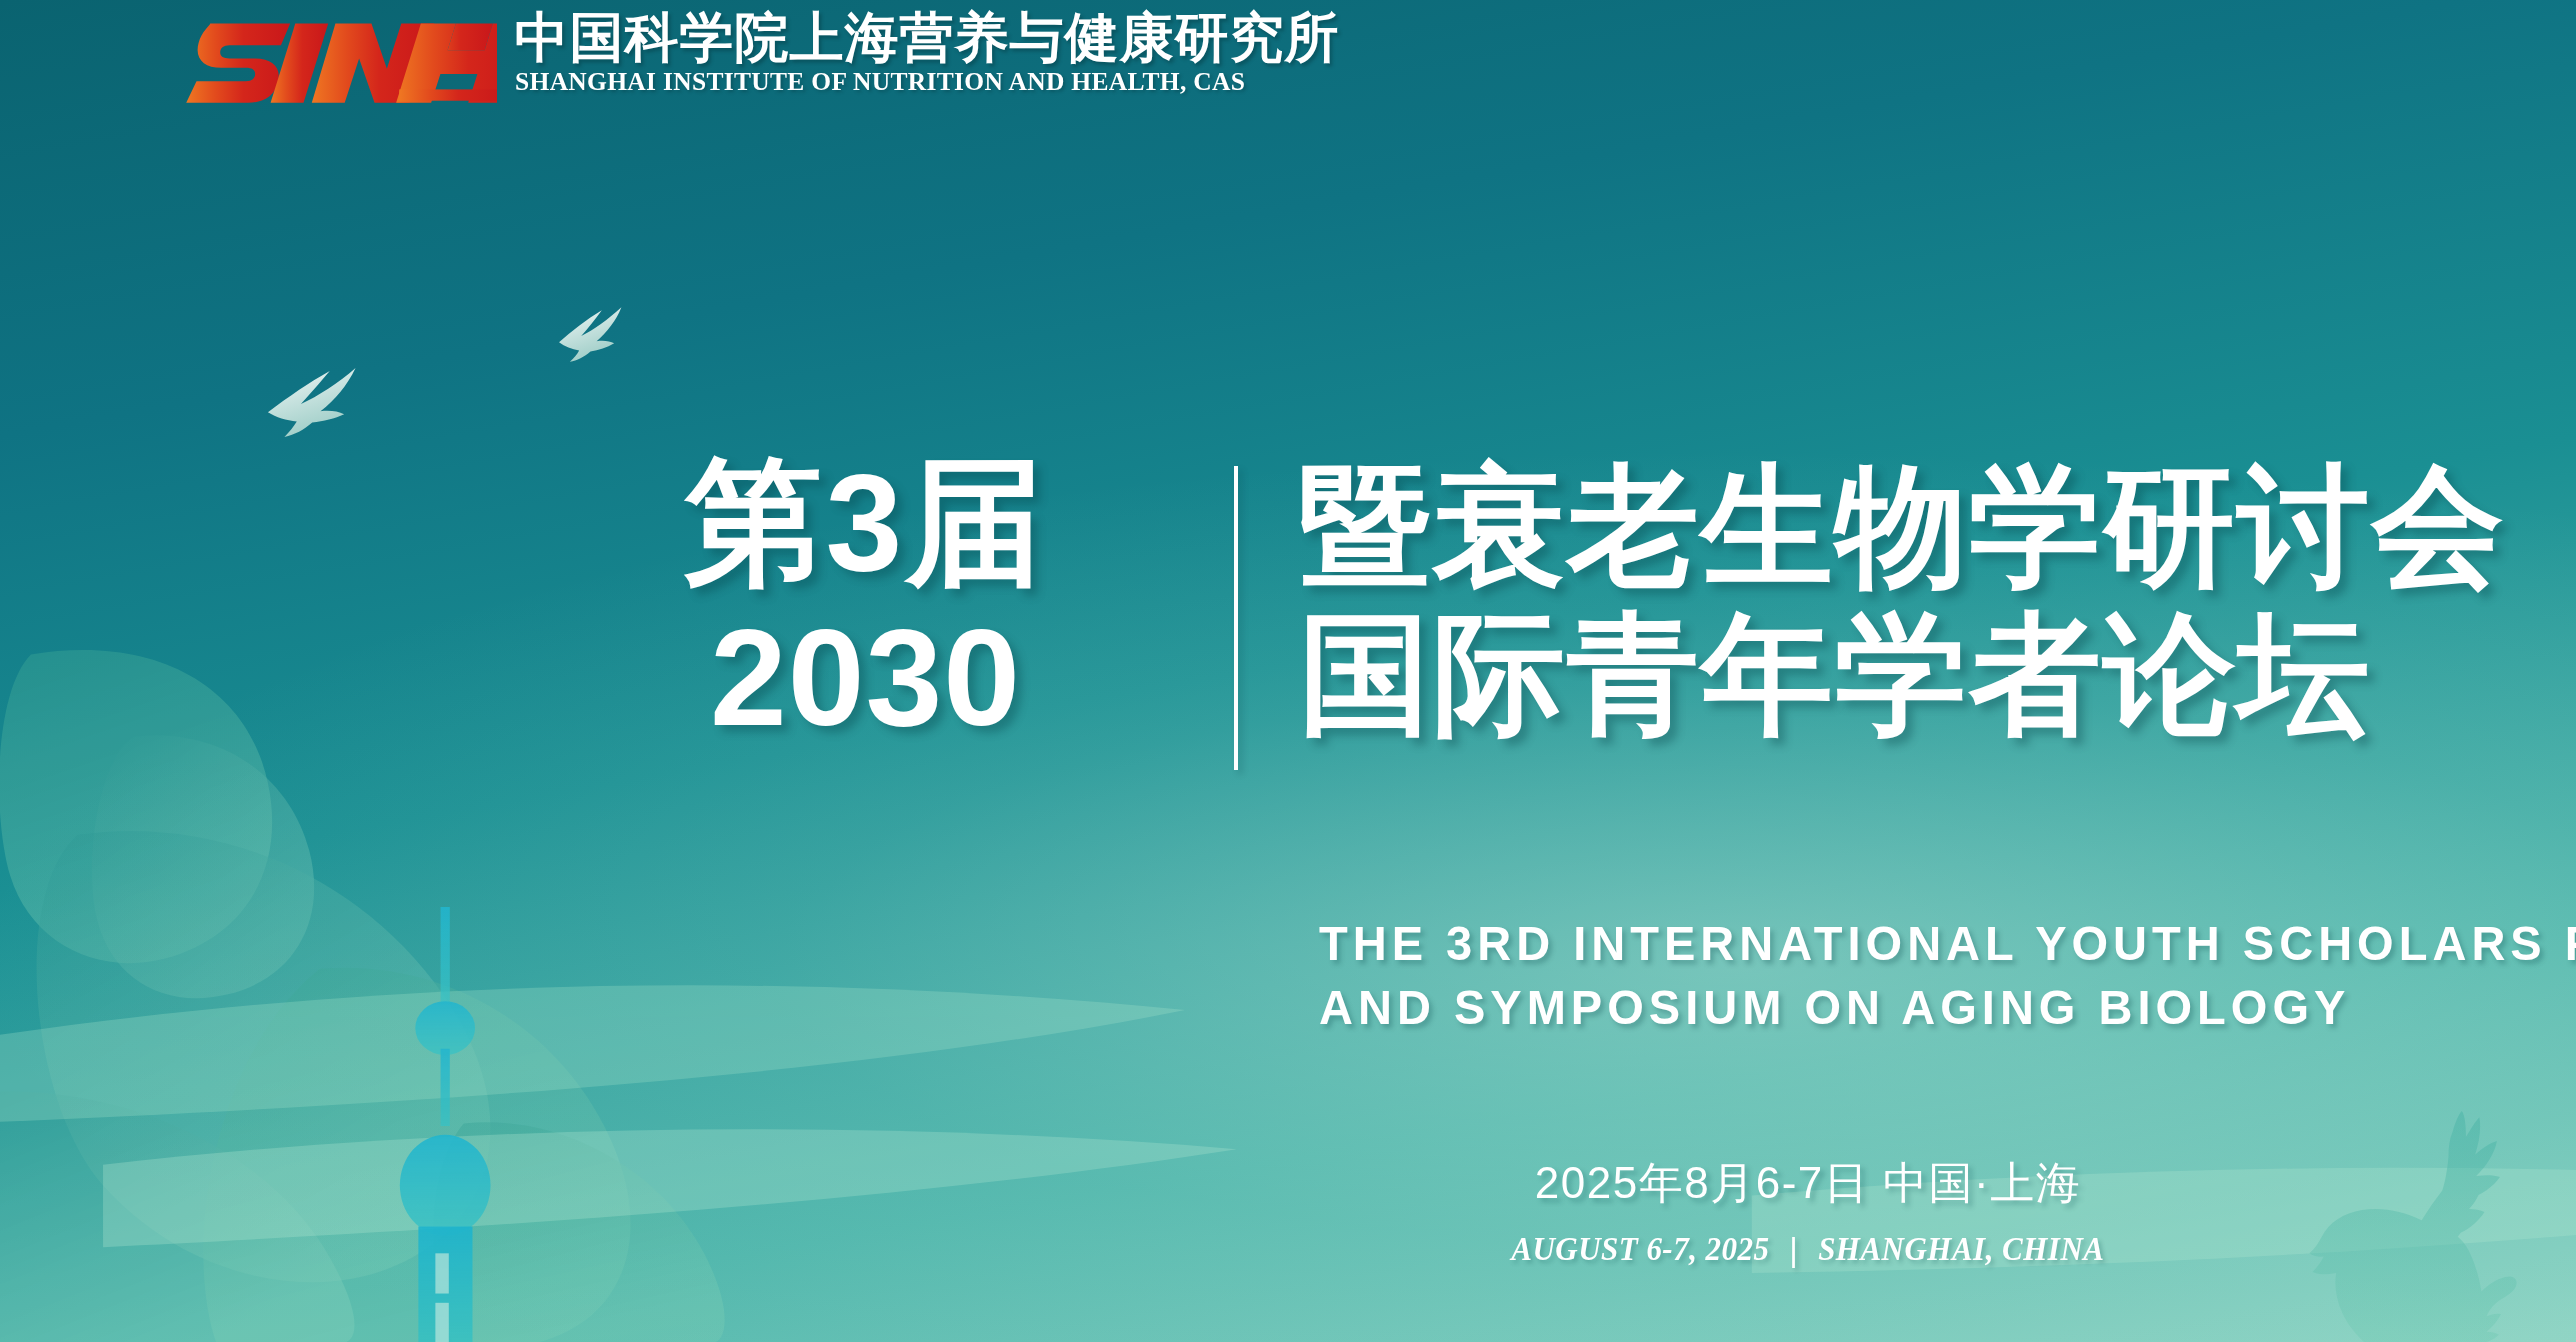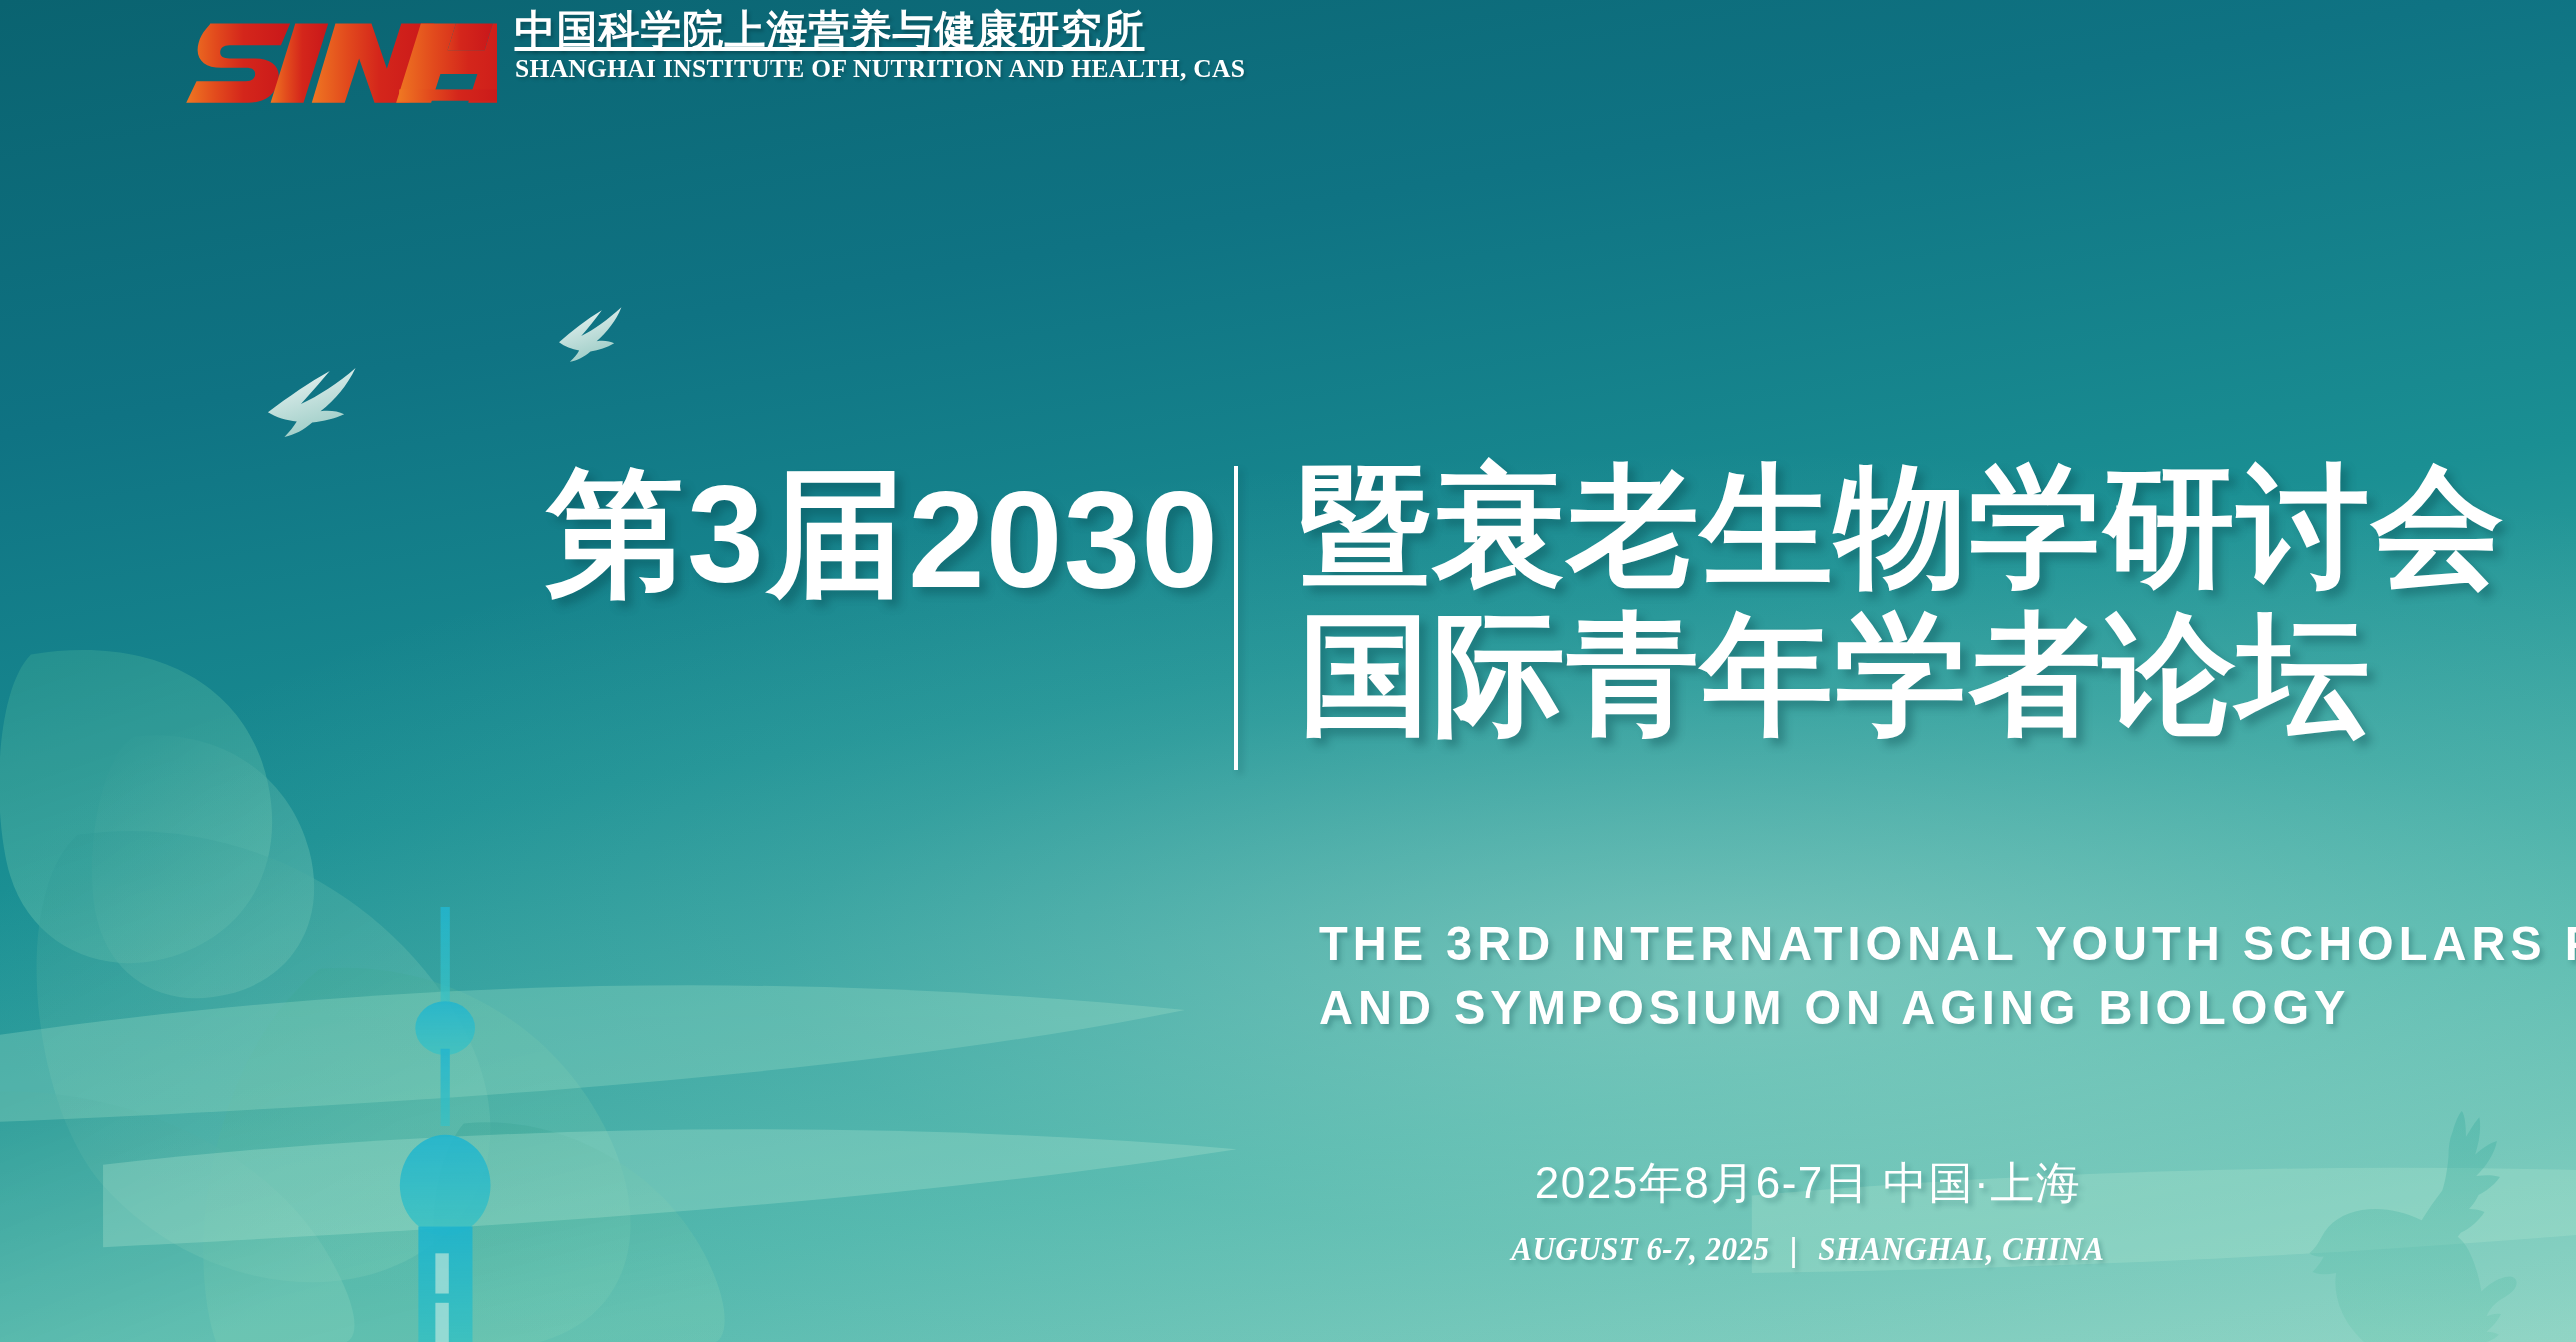--- a/index.html
+++ b/index.html
@@ -58,27 +58,26 @@
     flex: 0 0 auto;
     margin-top: 4.1px;
   }
   .inst-names {
     display: flex;
     flex-direction: column;
     margin-top: 3.1px;
   }
   .inst-cn {
     color: #ffffff;
-    font-size: 41px;
+    font-size: 54px;
     font-weight: 700;
     letter-spacing: 1px;
     line-height: 1.02;
     text-shadow: 2.6px 2.6px 3.6px rgba(0,40,45,0.33);
     white-space: nowrap;
-    text-decoration: underline;
   }
   .inst-en {
     color: #ffffff;
     font-family: "Liberation Serif", "DejaVu Serif", serif;
     font-size: 25px;
     font-weight: 700;
     letter-spacing: 0.3px;
     margin-top: 3.1px;
     transform: scaleX(1.02);
     transform-origin: left center;
@@ -89,21 +88,21 @@
   
   #title-area {
     position: absolute;
     left: 546px;
     top: 453px;
     display: flex;
     align-items: flex-start;
   }
   .edition-col {
     display: flex;
-    flex-direction: row;
+    flex-direction: column;
     align-items: center;
     width: 639px;
   }
   .edition-line {
     color: #ffffff;
     font-size: 138px;
     font-weight: 900;
     line-height: 1.0;
     letter-spacing: 3.1px;
     text-shadow: 7.2px 7.2px 8.2px rgba(0,55,62,0.30);

